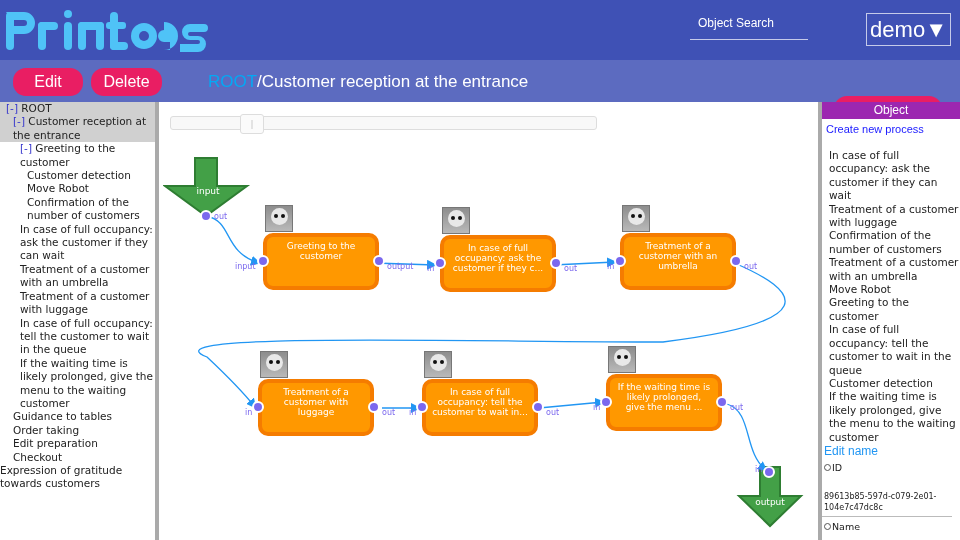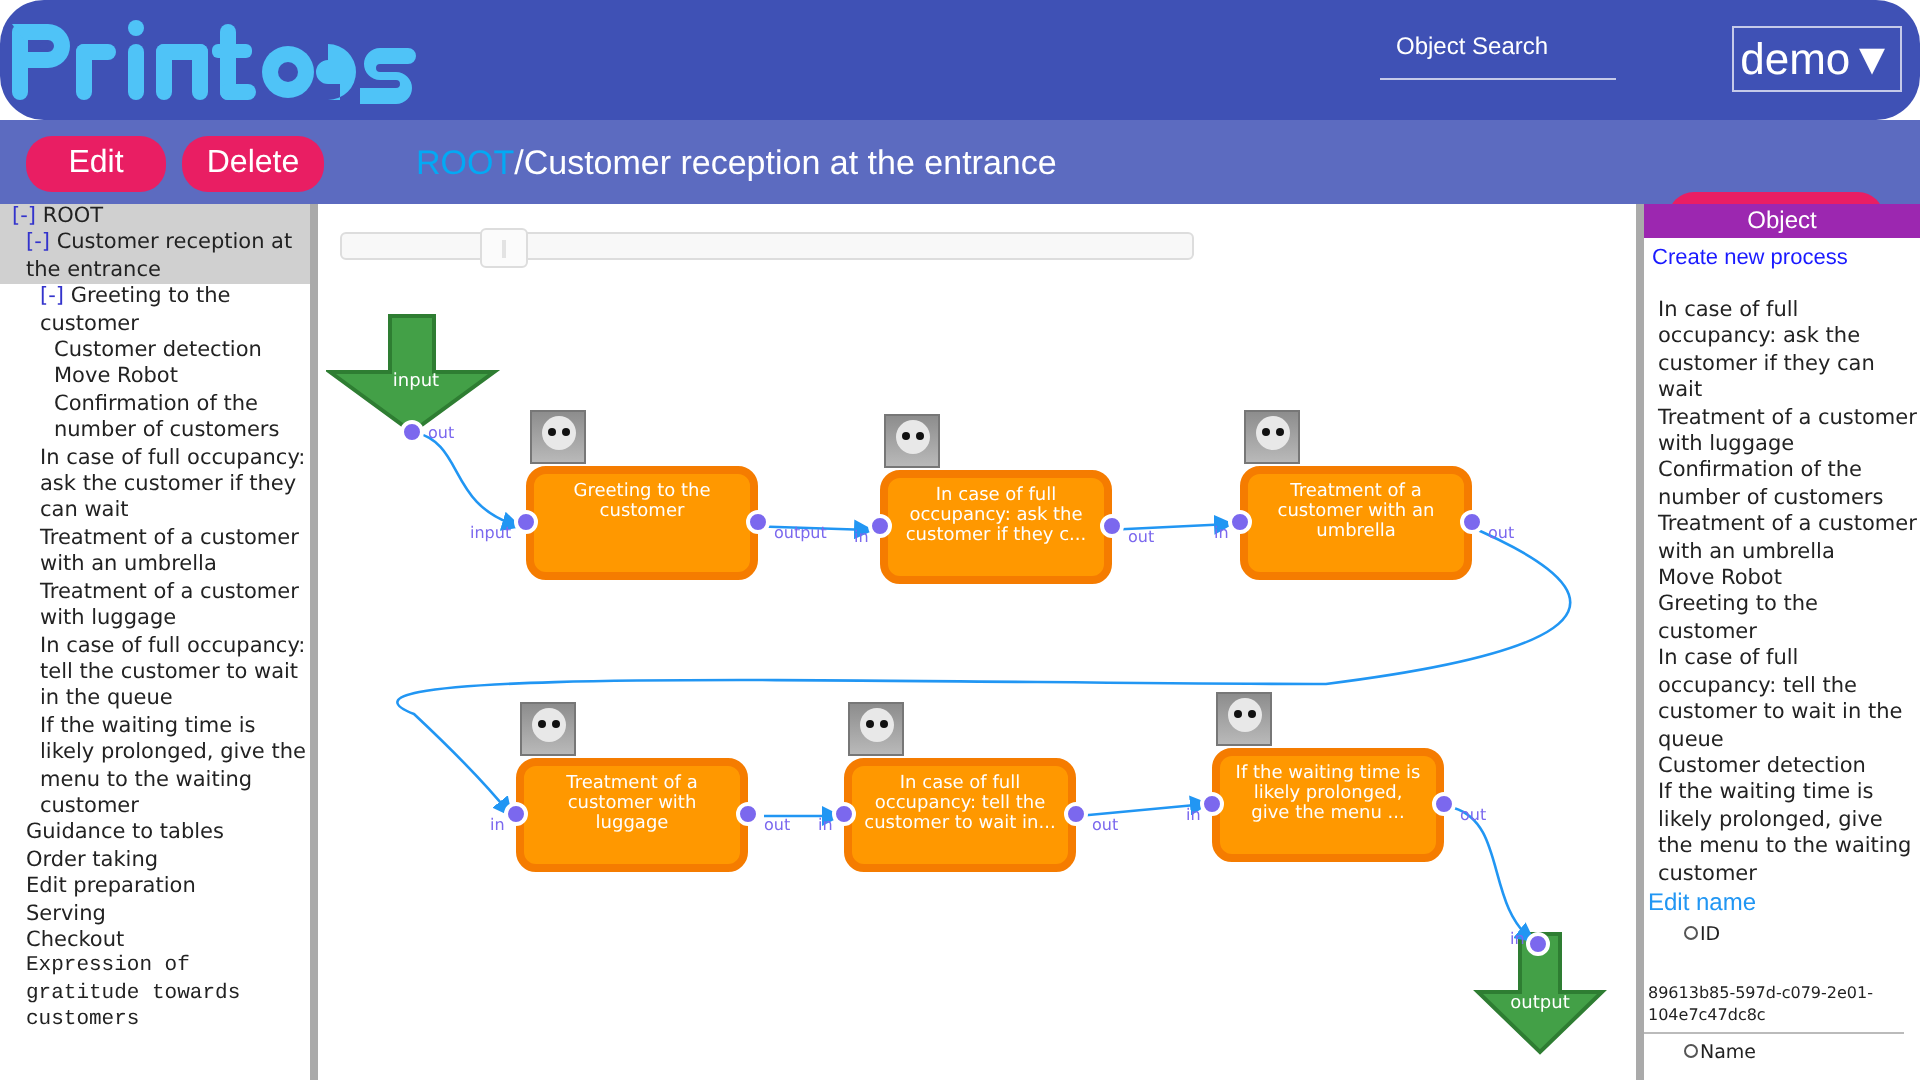--- a/index.html
+++ b/index.html
@@ -1,17 +1,17 @@
 <!DOCTYPE html>
 <html><head>
 <meta charset="utf-8">
 <style>
   * { box-sizing: border-box; margin: 0; padding: 0; }
   body { width: 960px; height: 540px; overflow: hidden; font-family: "DejaVu Sans", sans-serif; background: #fff; position: relative; }
-  .topbar { position: absolute; left: 0; top: 0; width: 960px; height: 60px; background: #3f51b5; border-radius: 22px; }
+  .topbar { position: absolute; left: 0; top: 0; width: 960px; height: 60px; background: #3f51b5; }
   .logo { position: absolute; left: 4px; top: 6px; width: 210px; height: 50px; }
   .obj-search { position: absolute; left: 690px; top: 14px; width: 118px; height: 26px; border-bottom: 1px solid #c5cae9; color: #fff; font-size: 12px; padding: 2px 8px; font-family: "Liberation Sans", sans-serif; }
   .user-btn { position: absolute; left: 866px; top: 13px; width: 85px; height: 33px; border: 1px solid #c5cae9; color: #fff; font-size: 22px; text-align: center; line-height: 31px; font-family: "Liberation Sans", sans-serif; cursor: pointer; }
   .toolbar { position: absolute; left: 0; top: 60px; width: 960px; height: 42px; background: #5c6bc0; }
   .btn-pink { position: absolute; top: 8px; height: 28px; background: #e91e63; color: #fff; font-size: 16px; text-align: center; line-height: 28px; font-family: "Liberation Sans", sans-serif; cursor: pointer; border-radius: 13px; }
   .breadcrumb { position: absolute; left: 208px; top: 72px; font-size: 17px; color: #fff; font-family: "Liberation Sans", sans-serif; }
   .breadcrumb .root { color: #03a9f4; }
   .left-tree { position: absolute; left: 0; top: 102px; width: 159px; height: 438px; background: #fff; border-right: 4px solid #aaa; font-size: 10.5px; color: #222; font-family: "DejaVu Sans", sans-serif; line-height: 13.4px; }
   .tree-item { padding-right: 2px; cursor: pointer; }
   .tree-item.sel { background: #d0d0d0; }
@@ -27,21 +27,21 @@
   .robot .face::before { left: 3px; } .robot .face::after { right: 3px; }
   .port { position: absolute; width: 12px; height: 12px; border-radius: 50%; background: #7b68ee; border: 2px solid #fff; cursor: crosshair; }
   .plabel { position: absolute; font-size: 8px; color: #7b68ee; font-family: "DejaVu Sans", sans-serif; }
   .right-panel { position: absolute; left: 818px; top: 102px; width: 142px; height: 438px; border-left: 4px solid #aaa; background: #fff; font-size: 10.5px; color: #222; line-height: 13.4px; }
   .panel-head { background: #9c27b0; color: #fff; text-align: center; font-size: 12px; height: 17px; line-height: 17px; font-family: "Liberation Sans", sans-serif; }
   .create-link { color: #1a1aff; padding: 4px 0 0 4px; height: 30px; font-family: "Liberation Sans", sans-serif; font-size: 11px; cursor: pointer; }
   .proc-list { padding-left: 7px; }
   .proc-item { cursor: pointer; }
   .edit-name { color: #2196f3; font-size: 12px; padding-left: 2px; height: 14px; line-height: 14px; font-family: "Liberation Sans", sans-serif; cursor: pointer; }
   .field { border-bottom: 1px solid #bbb; padding: 3px 2px; font-size: 9.5px; margin-right: 8px; }
-  .field .fl { line-height: 13px; margin-left: 18px; }
+  .field .fl { line-height: 13px; }
   .field .fv { font-size: 8px; line-height: 11px; margin-top: 17px; }
   .radio { display: inline-block; width: 7px; height: 7px; border: 1px solid #555; border-radius: 50%; margin-right: 1px; cursor: pointer; }
 </style>
 </head>
 <body>
 
 <div class="topbar">
   <svg class="logo" viewBox="0 0 210 50">
     <g fill="#4fc3f7">
       <rect x="2" y="6" width="8" height="38" rx="4"></rect>
@@ -86,23 +86,22 @@
   <div class="tree-item" style="padding-left:27px;">Move Robot</div>
   <div class="tree-item" style="padding-left:27px;">Confirmation of the number of customers</div>
   <div class="tree-item" style="padding-left:20px;">In case of full occupancy: ask the customer if they can wait</div>
   <div class="tree-item" style="padding-left:20px;">Treatment of a customer with an umbrella</div>
   <div class="tree-item" style="padding-left:20px;">Treatment of a customer with luggage</div>
   <div class="tree-item" style="padding-left:20px;">In case of full occupancy: tell the customer to wait in the queue</div>
   <div class="tree-item" style="padding-left:20px;">If the waiting time is likely prolonged, give the menu to the waiting customer</div>
   <div class="tree-item" style="padding-left:13px;">Guidance to tables</div>
   <div class="tree-item" style="padding-left:13px;">Order taking</div>
   <div class="tree-item" style="padding-left:13px;">Edit preparation</div>
-  <div class="tree-item" style="padding-left:13px;">Serving</div>
   <div class="tree-item" style="padding-left:13px;">Checkout</div>
-  <div class="tree-item" style="padding-left:13px;font-family:Liberation Mono, monospace;">Expression of gratitude towards customers</div>
+  <div class="tree-item" style="">Expression of gratitude towards customers</div>
 </div>
 
 <div class="canvas">
   <div class="slider">
     <div class="slider-thumb" id="slider-thumb" style="left: 69px;"></div>
   </div>
 
   <svg style="position:absolute;left:0;top:0;" width="655" height="438">
     <defs>
       <marker id="arr" markerWidth="10" markerHeight="10" refX="8" refY="5" orient="auto" markerUnits="userSpaceOnUse">

